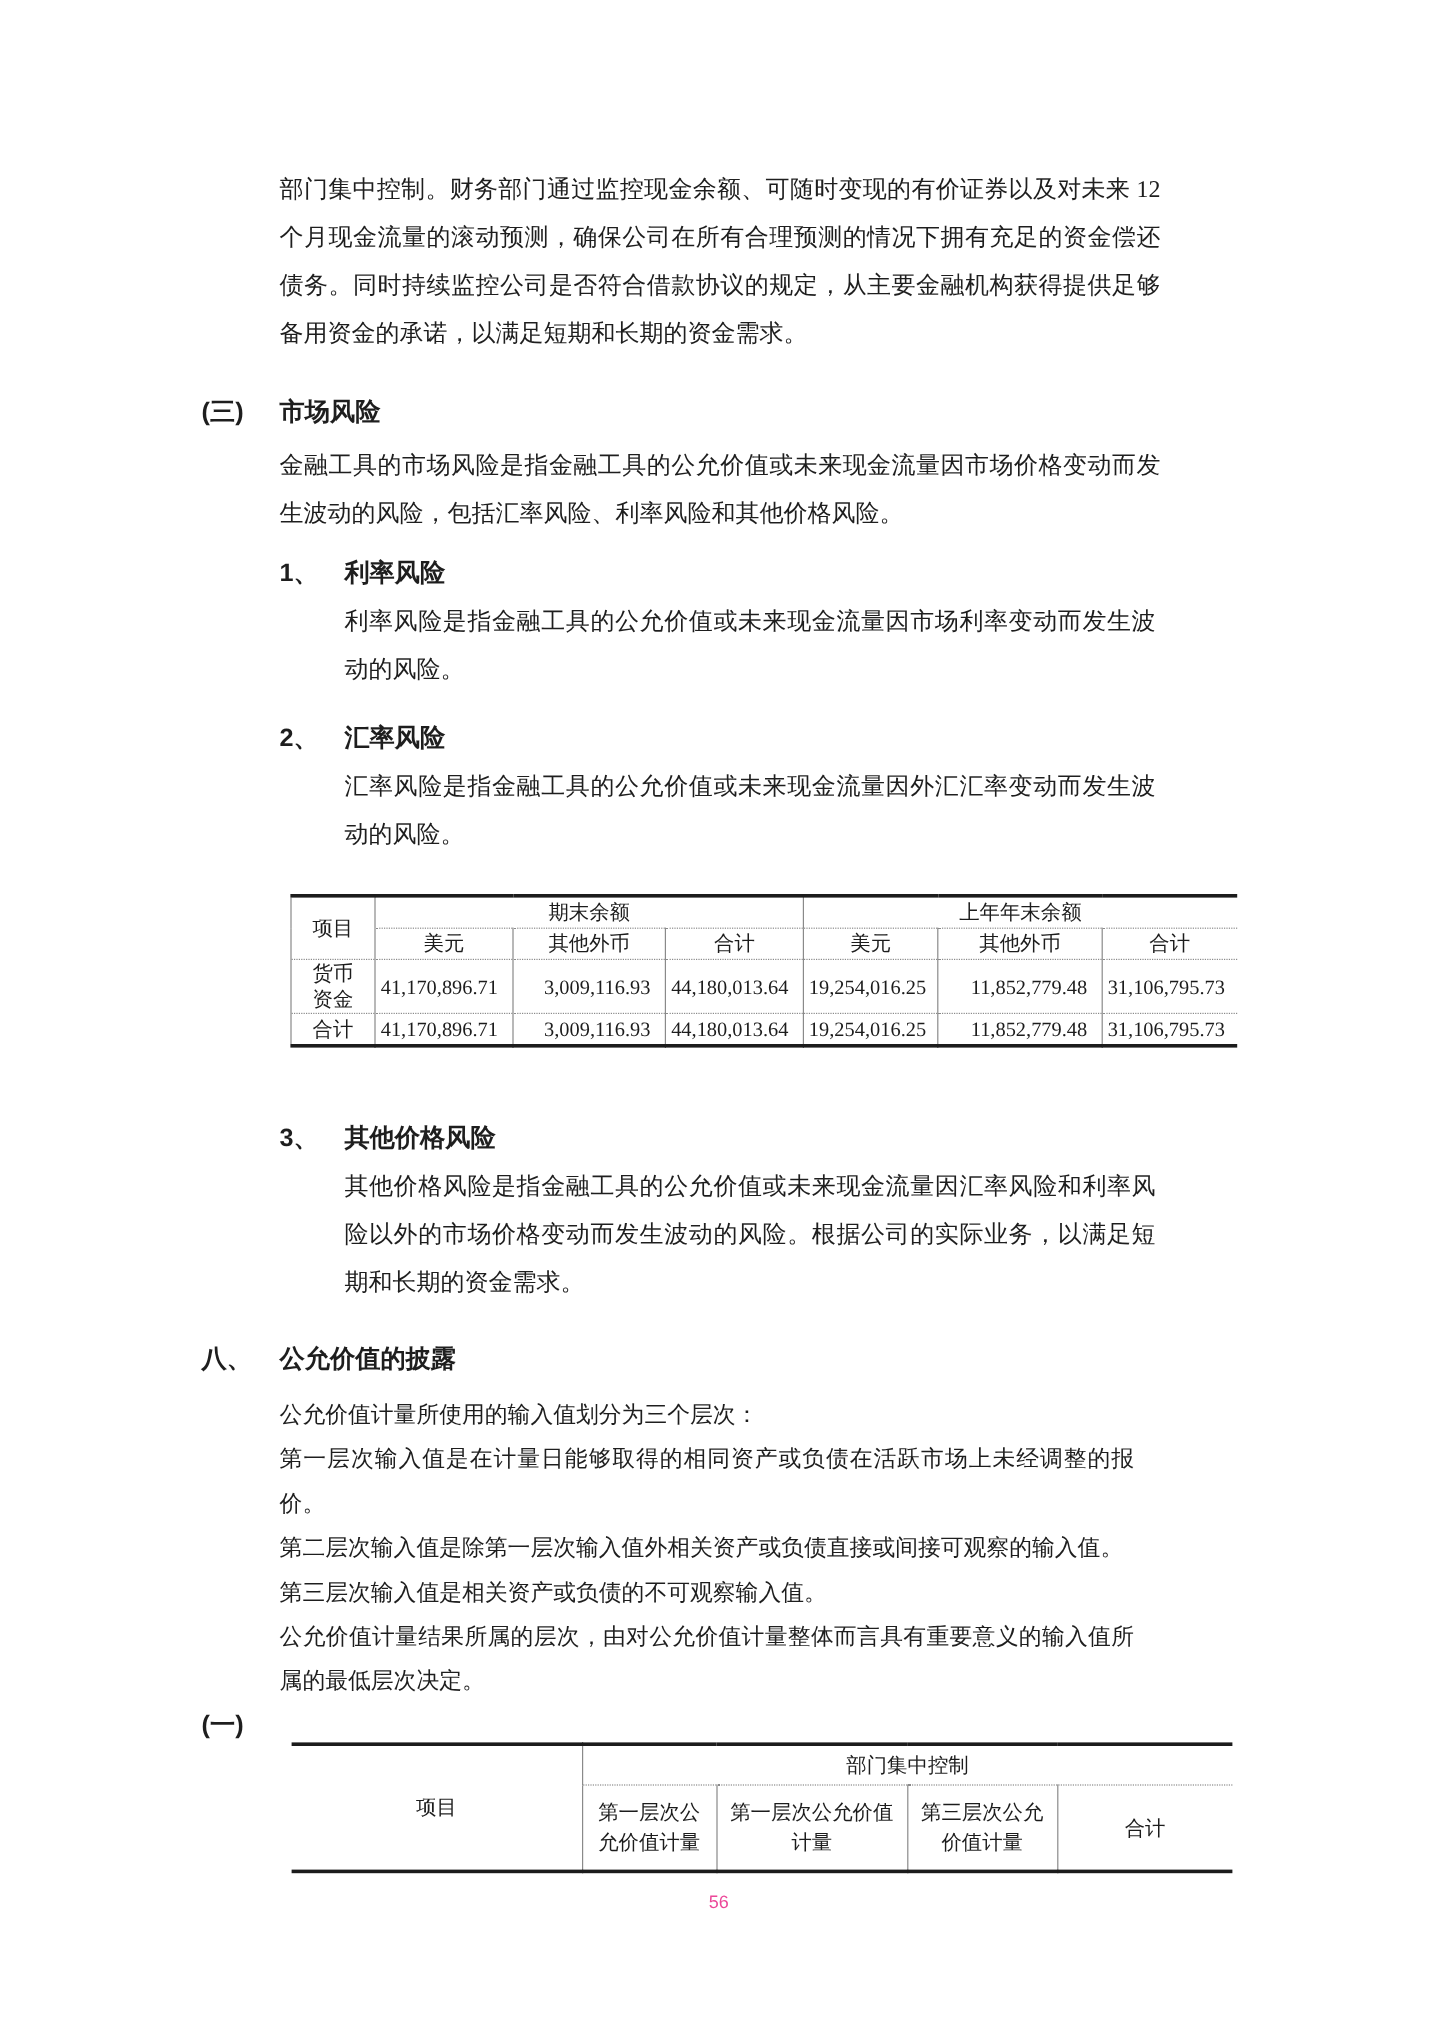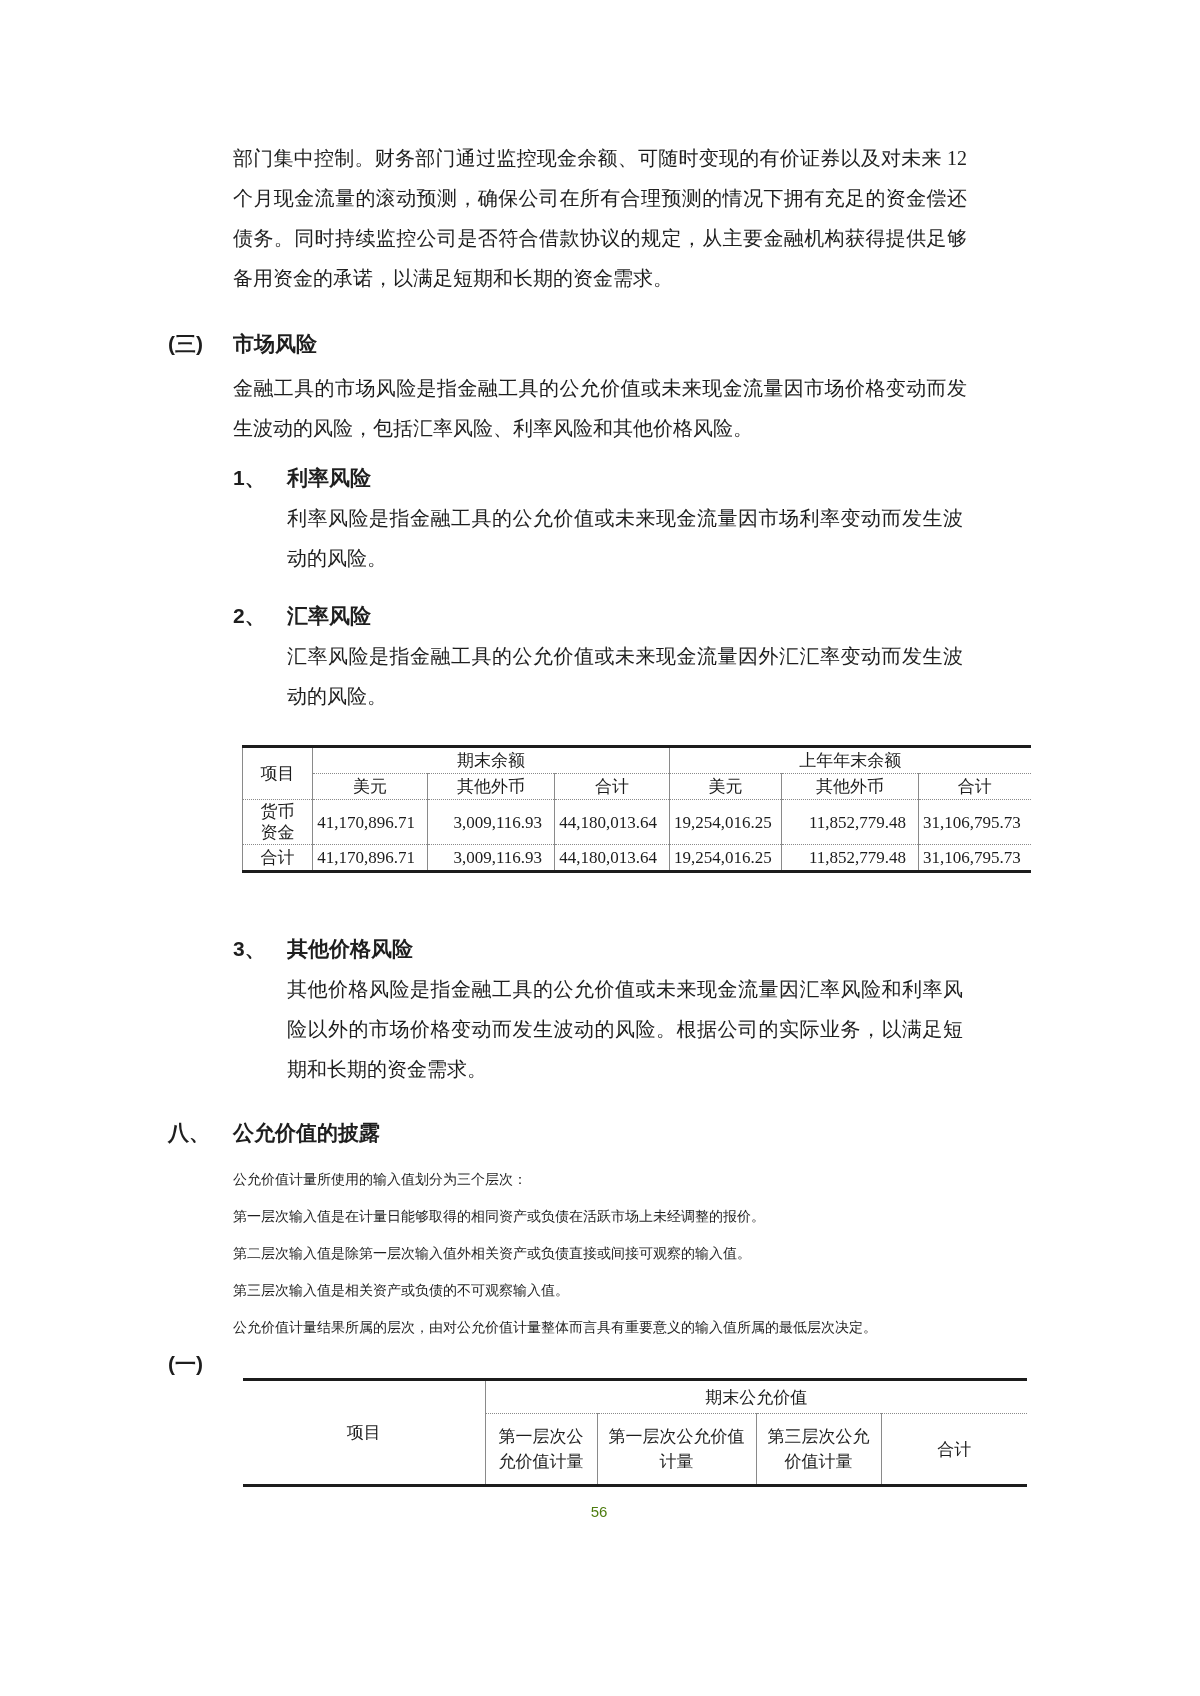--- a/index.html
+++ b/index.html
@@ -23,39 +23,39 @@
   .mt-sec3{margin-top:32px;}
   .mt-sec3-body{margin-top:10px;}
   .mt-sub1{margin-top:16px;}
   .mt-sub2{margin-top:24px;}
   .mt-sub3{margin-top:62px;}
   .mt-sec8{margin-top:30px;}
   .mt-fv{margin-top:4px;}
 
   
   .sec8{margin-top:14px;}
-  .sec8 p{margin:0 0 0 65px;width:712px;font-size:14px;line-height:37px;text-align:justify;line-break:strict;}
+  .sec8 p{margin:0 0 0 65px;width:712px;font-size:19px;line-height:37px;text-align:justify;line-break:strict;}
 
   
   table{border-collapse:collapse;table-layout:fixed;font-size:17px;color:#1c1c1c;}
   td{text-align:center;vertical-align:middle;padding:2px 4px;line-height:21px;
      border-left:1px solid #8a8a8a;overflow:hidden;}
   .t1{width:788px;margin:29px 0 0 74px;border-top:3px solid #1c1c1c;border-bottom:3px solid #1c1c1c;}
   .t1 .h2 td{border-top:1px dotted #8a8a8a;}
   .t1 .data td{border-top:1px dotted #8a8a8a;}
   .t1 .num{text-align:right;padding-right:12px;margin-left:17px;}
   .t1 td.item{padding:1px 13px;}
   .t2{width:784px;margin:0 0 0 75px;border-top:3px solid #1c1c1c;border-bottom:3px solid #1c1c1c;}
   .t2 .r1 td{height:28px;}
   .t2 .r2 td{border-top:1px dotted #8a8a8a;padding:10px 8px;line-height:25px;}
   .t2 td.item{border-left:none;}
   .t1 tr td:first-child{border-left:1px solid #8a8a8a;}
 
   .footer{width:862px;text-align:center;margin-top:16px;
-          font-family:"Liberation Sans","DejaVu Sans",sans-serif;font-size:15px;color:#4d7c0f;}
+          font-family:"Liberation Sans","DejaVu Sans",sans-serif;font-size:15px;color:#ec4899;}
 </style>
 </head>
 <body>
 
 <div class="page">
   <div class="content">
 
     <p class="para">部门集中控制。财务部门通过监控现金余额、可随时变现的有价证券以及对未来 12 个月现金流量的滚动预测，确保公司在所有合理预测的情况下拥有充足的资金偿还债务。同时持续监控公司是否符合借款协议的规定，从主要金融机构获得提供足够备用资金的承诺，以满足短期和长期的资金需求。</p>
 
     <div class="h-row mt-sec3">
@@ -147,21 +147,21 @@
       <colgroup>
         <col style="width:242px">
           <col style="width:112px">
           <col style="width:159px">
         <col style="width:125px">
           <col style="width:146px">
       </colgroup>
       <tbody>
           <tr class="r1">
         <td rowspan="2" class="item">项目</td>
-        <td colspan="4">期末公允价值</td>
+        <td colspan="4">部门集中控制</td>
       </tr>
       <tr class="r2">
         <td>第一层次公允价值计量</td>
         <td>第一层次公允价值计量</td>
         <td>第三层次公允价值计量</td>
         <td>合计</td>
       </tr>
     </tbody>
       </table>
 

